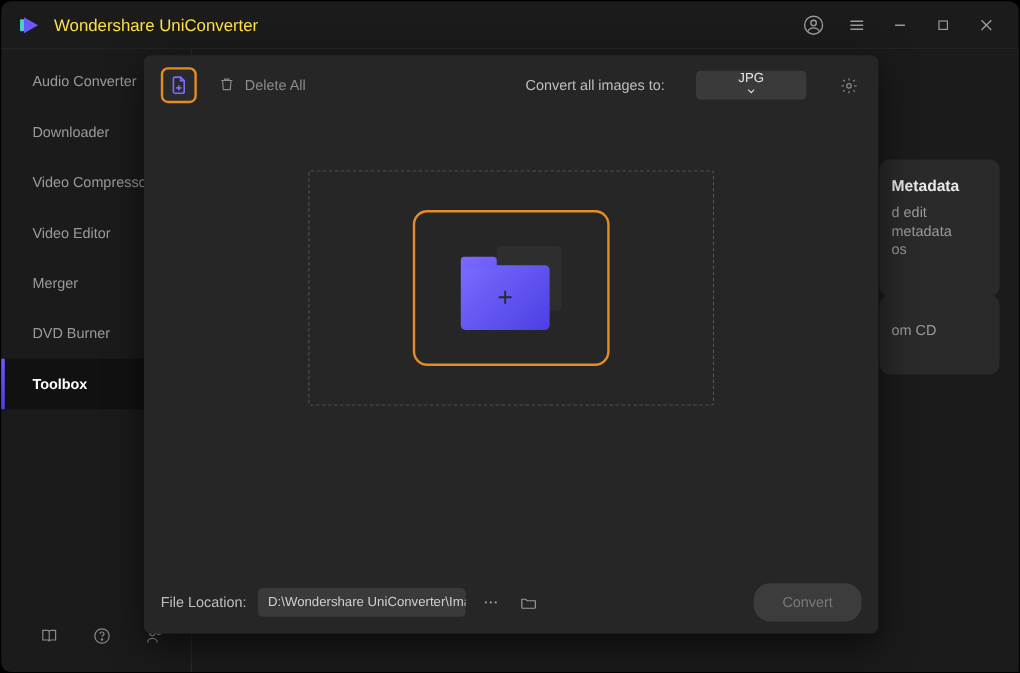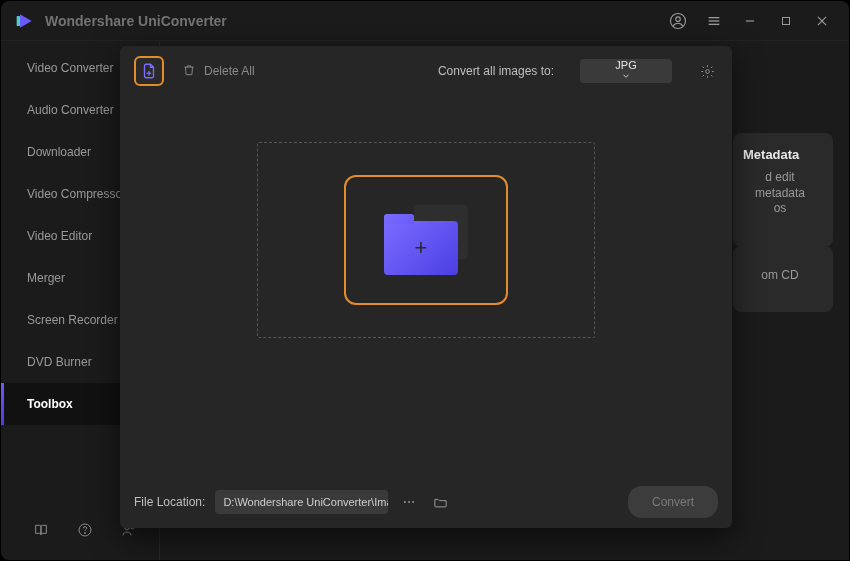--- a/index.html
+++ b/index.html
@@ -7,21 +7,21 @@
   .app {
     width: 848px; height: 559px; margin: 1px;
     background: #1b1b1c; border-radius: 8px; position: relative; color: #bdbdbd;
   }
   
   .titlebar {
     height: 40px; display: flex; align-items: center; padding: 0 14px;
     border-bottom: 1px solid rgba(255,255,255,.04);
   }
   .logo { width: 20px; height: 20px; margin-right: 10px; display:flex;align-items:center;justify-content:center;}
-  .app-title { font-size: 14px; color: #737373; font-weight: 700; }
+  .app-title { font-size: 14px; color: #fde047; font-weight: 400; }
   .title-spacer { flex: 1; }
   .title-icon {
     width: 26px; height: 26px; display: flex; align-items: center; justify-content: center;
     margin-left: 10px; color: #9a9a9a; cursor: pointer;
   }
   .title-icon svg { stroke: currentColor; }
   
   .sidebar {
     position: absolute; left: 0; top: 40px; bottom: 0; width: 158px;
     padding-top: 6px;
@@ -49,21 +49,21 @@
   }
   
   .bgcard {
     position:absolute; right:16px; width:100px;
     background:#2a2a2b; border-radius:8px; color:#cfcfcf;
     padding:14px 16px 18px 10px; font-size:12px;
   }
   .bgcard.one { top:92px; height:114px;}
   .bgcard.two { top:205px; height:66px;}
   .bgcard .hdr{font-size:13px;color:#e8e8e8;font-weight:600;margin-bottom:8px;}
-  .bgcard .sub{font-size:12px;color:#9a9a9a;line-height:1.3;text-align:center;}
+  .bgcard .sub{font-size:12px;color:#9a9a9a;line-height:1.3;}
   
   .modal {
     position:absolute; left: 119px; top: 45px; width: 612px; height: 482px;
     background: #262627; border-radius: 6px; box-shadow: 0 10px 30px rgba(0,0,0,.6);
     display:flex; flex-direction:column;
   }
   .modal-header {
     display:flex; align-items:center; padding: 10px 14px 0 14px; color:#cfcfcf;
   }
   .modal-title { font-size:13px; }
@@ -171,39 +171,33 @@
     <span class="title-icon">
       <svg viewBox="0 0 24 24" width="14" height="14" fill="none" stroke-width="2">
           <line x1="5" y1="5" x2="19" y2="19"></line>
           <line x1="19" y1="5" x2="5" y2="19"></line>
         </svg>
     </span>
   </div>
 
   <div class="sidebar">
     <div class="sidebar-item">
-        <span>Video Converter</span>
-      </div>
-    <div class="sidebar-item">
         <span>Audio Converter</span>
       </div>
     <div class="sidebar-item">
         <span>Downloader</span>
       </div>
     <div class="sidebar-item">
         <span>Video Compressor</span>
       </div>
     <div class="sidebar-item">
         <span>Video Editor</span>
       </div>
     <div class="sidebar-item">
         <span>Merger</span>
-      </div>
-    <div class="sidebar-item">
-        <span>Screen Recorder</span>
       </div>
     <div class="sidebar-item">
         <span>DVD Burner</span>
       </div>
     <div class="sidebar-item active">
         <span>Toolbox</span>
       </div>
 
     <div class="sidebar-footer">
       <span class="fi">

